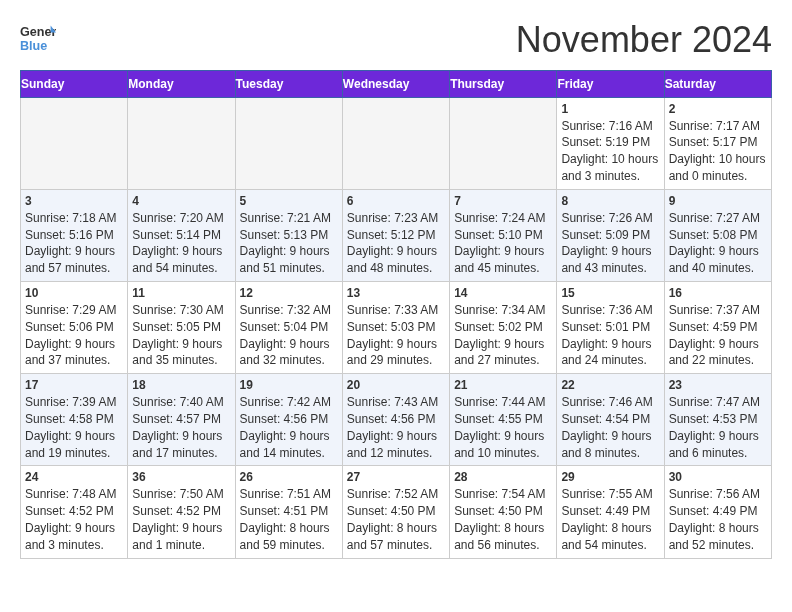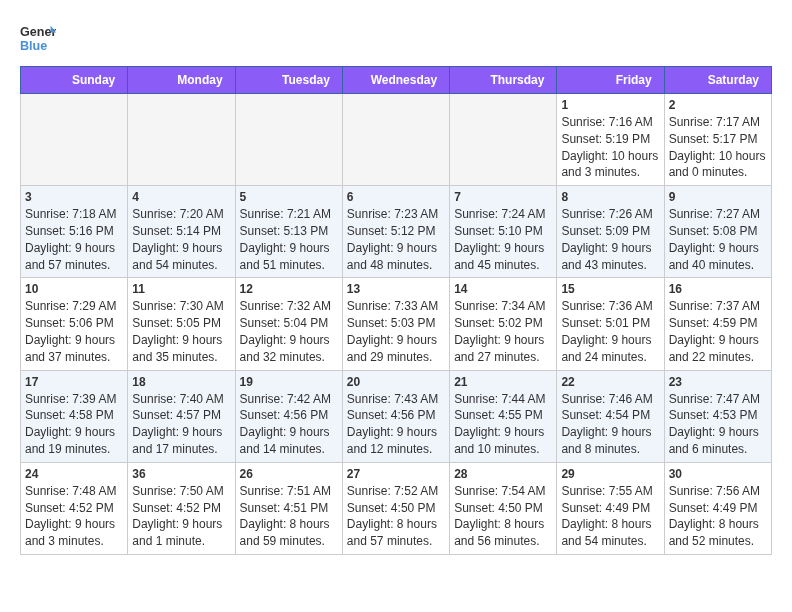--- a/index.html
+++ b/index.html
@@ -38,24 +38,24 @@
       font-size: 16px;
       font-weight: normal;
       color: #555;
     }
     .calendar {
       width: 100%;
       border-collapse: collapse;
       font-size: 11px;
     }
     .calendar th {
-      background-color: #8b5cf6;
+      background-color: #6d28d9;
       color: #fff;
-      padding: 6px 12px;
-      text-align: right;
+      padding: 6px 0;
+      text-align: left;
       font-size: 12px;
       font-weight: bold;
       border: 1px solid #3a60a8;
     }
     .calendar td {
       border: 1px solid #ccc;
       vertical-align: top;
       padding: 4px;
       width: 107px;
       min-height: 80px;
@@ -96,20 +96,21 @@
 
 <div class="header">
   <div class="logo">
     <svg class="logo-icon" viewBox="0 0 40 40">
         <text x="0" y="18" font-size="14" font-weight="bold" fill="#333" font-family="Arial">General</text>
         <text x="0" y="33" font-size="14" font-weight="bold" fill="#4a90d9" font-family="Arial">Blue</text>
         <polygon points="34,6 40,14 34,14" fill="#4a90d9"></polygon>
       </svg>
   </div>
   <div class="title-block">
+    <h1>November 2024</h1>
   </div>
 </div>
 
 <table class="calendar">
   <thead>
     <tr>
       <th>Sunday</th>
       <th>Monday</th>
       <th>Tuesday</th>
       <th>Wednesday</th>

